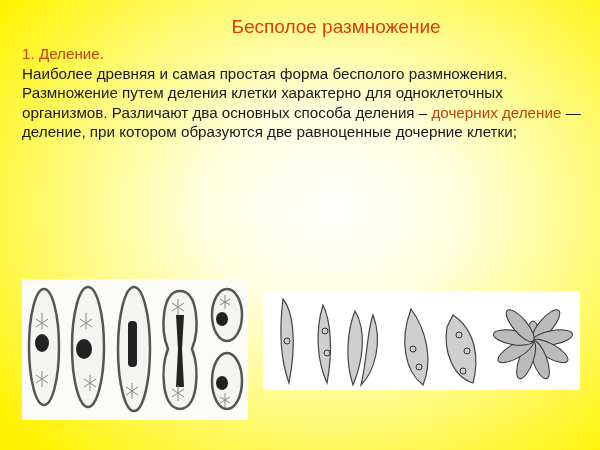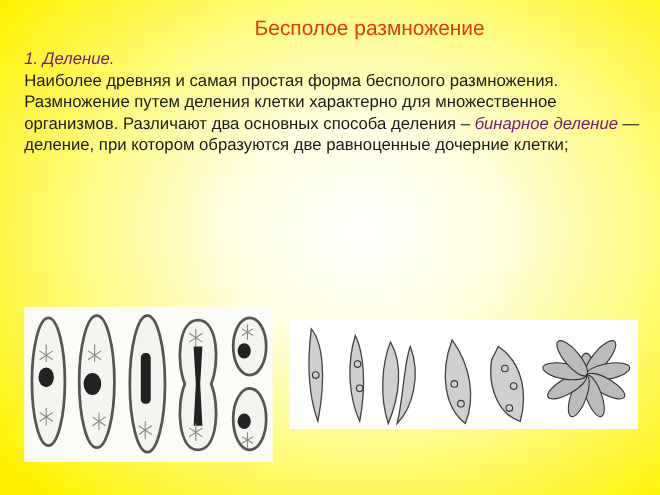--- a/index.html
+++ b/index.html
@@ -10,36 +10,36 @@
   }
   .title {
     position: absolute; left: 0; top: 16px; width: 600px; text-align: center;
     color: #e03a10; font-size: 19px; padding-left: 36px;
   }
   .content {
     position: absolute; left: 22px; top: 44px; width: 570px;
     font-size: 15.2px; line-height: 19.5px; color: #1a1a1a;
   }
   .content p { margin: 0; }
-  .blue { color: #701a75; font-style: italic; }
+  .blue { color: #c2410c; }
   .figure {
     position: absolute; background: #fbfbf8; overflow: hidden;
   }
   .fig1 { left: 22px; top: 279px; width: 226px; height: 141px; }
   .fig2 { left: 263px; top: 291px; width: 317px; height: 99px; background: #fff; }
   svg { display: block; }
 </style>
 </head>
 <body>
 
 <div class="title">Бесполое размножение</div>
 
 <div class="content">
   <p class="blue">1. Деление.</p>
-  <p><span>Наиболее древняя и самая простая форма бесполого размножения. Размножение путем деления клетки характерно для множественное организмов. Различают два основных способа деления – </span><span class="blue">бинарное деление</span><span> — деление, при котором образуются две равноценные дочерние клетки;</span></p>
+  <p><span>Наиболее древняя и самая простая форма бесполого размножения. Размножение путем деления клетки характерно для одноклеточных организмов. Различают два основных способа деления – </span><span class="blue">дочерних деление</span><span> — деление, при котором образуются две равноценные дочерние клетки;</span></p>
 </div>
 
 <div class="figure fig1">
   <svg width="226" height="141" viewBox="0 0 226 141">
     <g fill="#f4f4f0" stroke="#555" stroke-width="2.5">
       <ellipse cx="22" cy="68" rx="15" ry="58"></ellipse>
       <ellipse cx="66" cy="68" rx="16" ry="60"></ellipse>
       <ellipse cx="112" cy="70" rx="16" ry="62"></ellipse>
       <path d="M158 12 C176 12 178 50 170 70 C178 90 176 130 158 130 C140 130 138 90 146 70 C138 50 140 12 158 12 Z"></path>
       <ellipse cx="205" cy="36" rx="15" ry="26"></ellipse>

